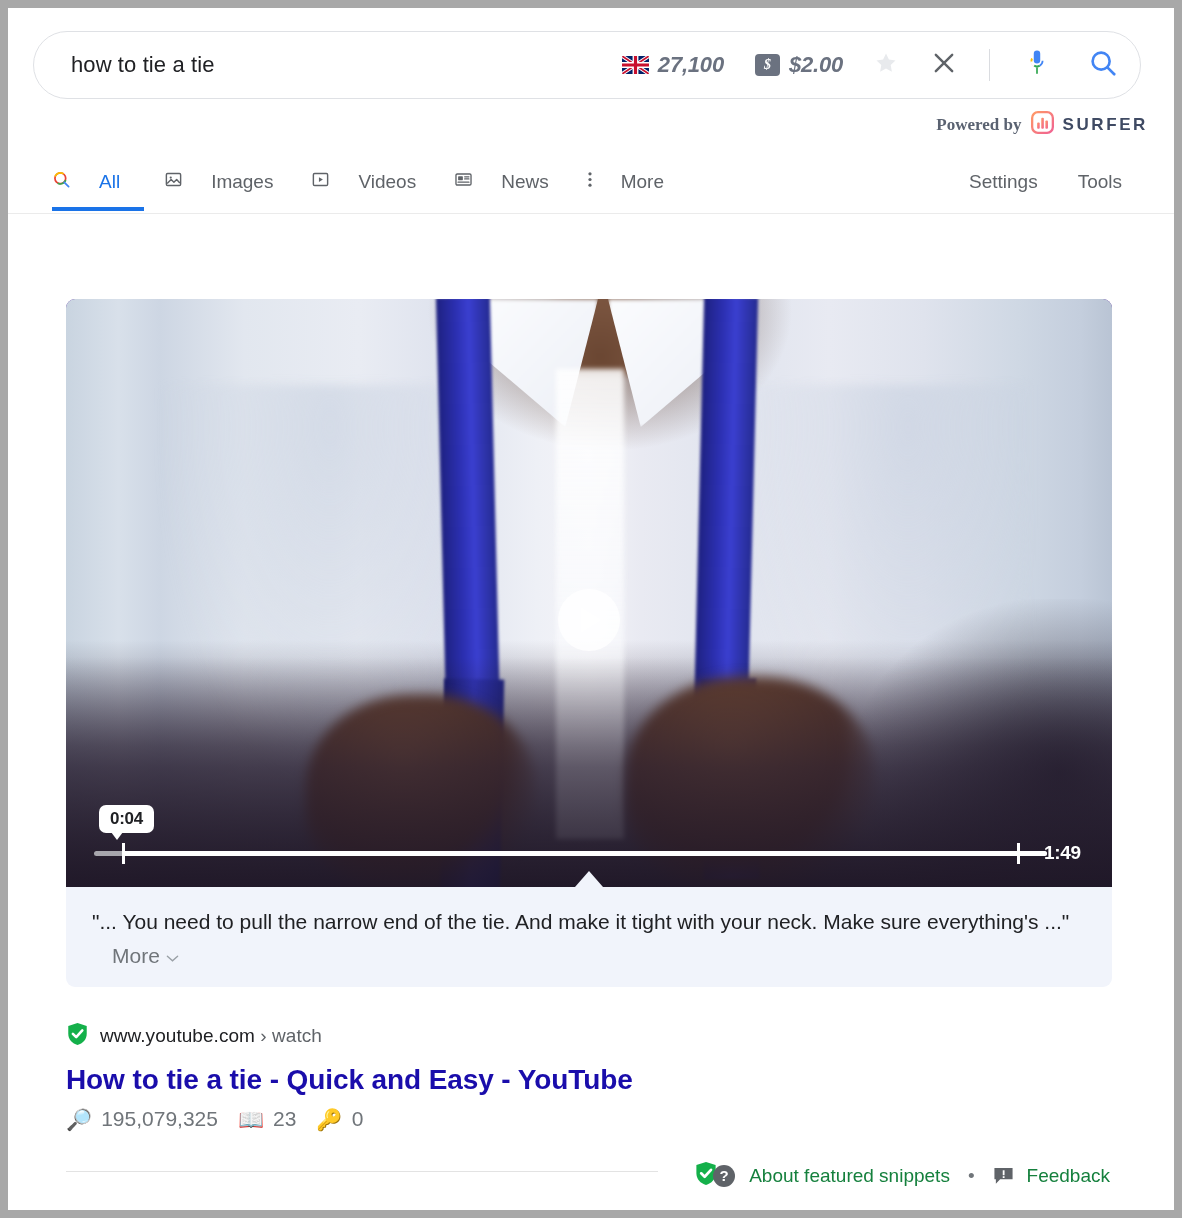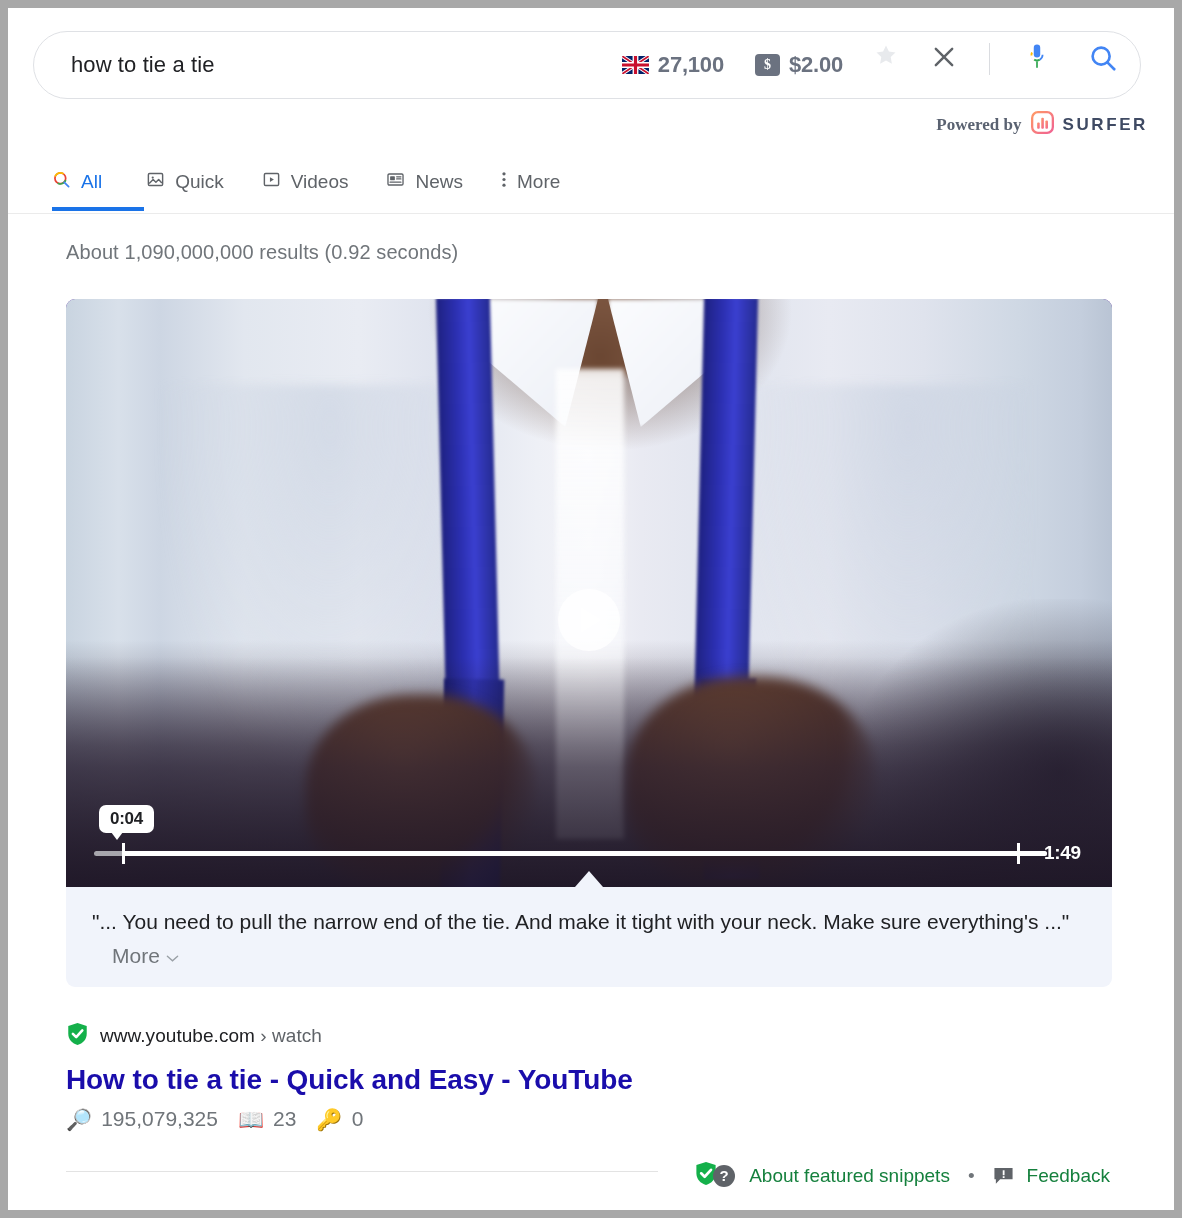--- a/index.html
+++ b/index.html
@@ -39,22 +39,24 @@
     font-size: 22px;
     color: #202124;
     letter-spacing: 0.1px;
     white-space: nowrap;
   }
   .sb-right {
     position: absolute;
     right: 22px; top: 50%;
     transform: translateY(-50%);
     display: flex;
+    align-items: center;
     gap: 12px;
     height: 44px;
+    font-style: italic;
   }
   .metric-group {
     display: flex;
     align-items: center;
     gap: 9px;
     margin-right: 19px;
   }
   .metric-val {
     font-size: 22px;
     font-weight: bold;
@@ -126,21 +128,21 @@
     position: absolute;
     left: 44px; top: 0;
     display: flex;
     align-items: center;
     height: 52px;
     gap: 0;
   }
   .tab {
     display: flex;
     align-items: center;
-    gap: 10px;
+    gap: 28px;
     height: 52px;
     padding: 0 18px 0 0;
     margin-right: 20px;
     font-size: 19px;
     color: #5f6368;
     cursor: pointer;
     white-space: nowrap;
   }
   .tab:first-child { margin-right: 26px; }
   .tab.active { color: #1a73e8; }
@@ -544,21 +546,21 @@
       </div>
 
       <div class="tab">
         <span>
           <svg width="19" height="19" viewBox="0 0 24 24" fill="none" stroke="#5f6368" stroke-width="1.8">
             <rect x="3" y="4.5" width="18" height="15" rx="1.6"></rect>
             <circle cx="8.5" cy="9.5" r="1.4" fill="#5f6368" stroke="none"></circle>
             <path d="M4 17 L9 12 L12.5 15.5 L16 12 L20 16.5" stroke-linejoin="round"></path>
           </svg>
         </span>
-        <span>Quick</span>
+        <span>Images</span>
       </div>
 
       <div class="tab">
         <span>
           <svg width="19" height="19" viewBox="0 0 24 24" fill="none" stroke="#5f6368" stroke-width="1.8">
             <rect x="3" y="4.5" width="18" height="15" rx="1.6"></rect>
             <path d="M10 9 L15 12 L10 15 Z" fill="#5f6368" stroke="none"></path>
           </svg>
         </span>
         <span>Videos</span>
@@ -583,23 +585,26 @@
             <circle cx="3" cy="10" r="1.7"></circle>
             <circle cx="3" cy="16" r="1.7"></circle>
           </svg>
         </span>
         <span>More</span>
       </div>
     </div>
 
     <div class="tab-underline"></div>
 
+    <div class="right-links">
+      <span class="right-link">Settings</span>
+      <span class="right-link">Tools</span>
+    </div>
   </div>
 
-  <div class="result-stats">About 1,090,000,000 results (0.92 seconds)</div>
 
   <div class="video-card">
     <div class="vid-bg"></div>
     <div class="shoulder-l"></div>
     <div class="shoulder-r"></div>
     <div class="neck"></div>
     <div class="collar-l"></div>
     <div class="collar-r"></div>
     <div class="placket"></div>
     <div class="tie tie-left"></div>

